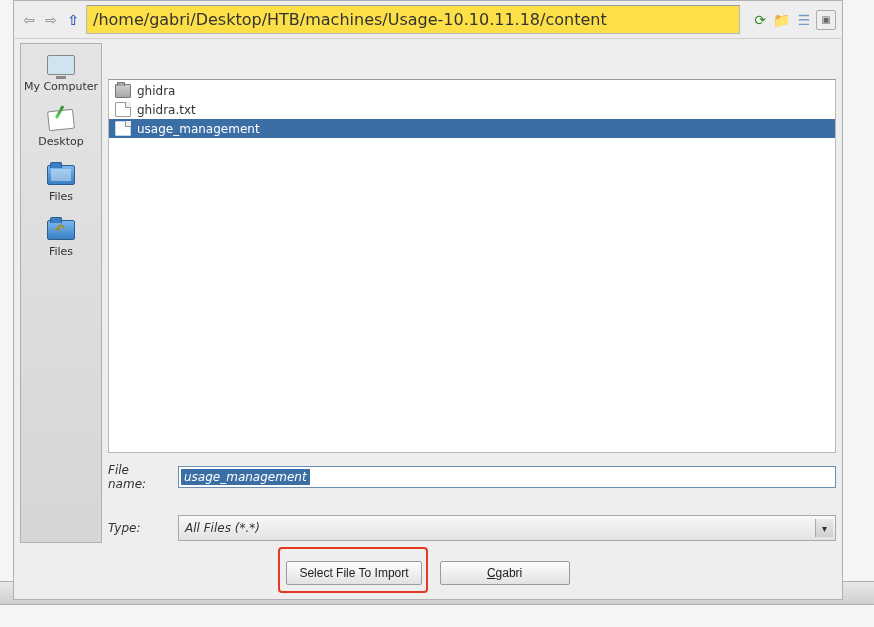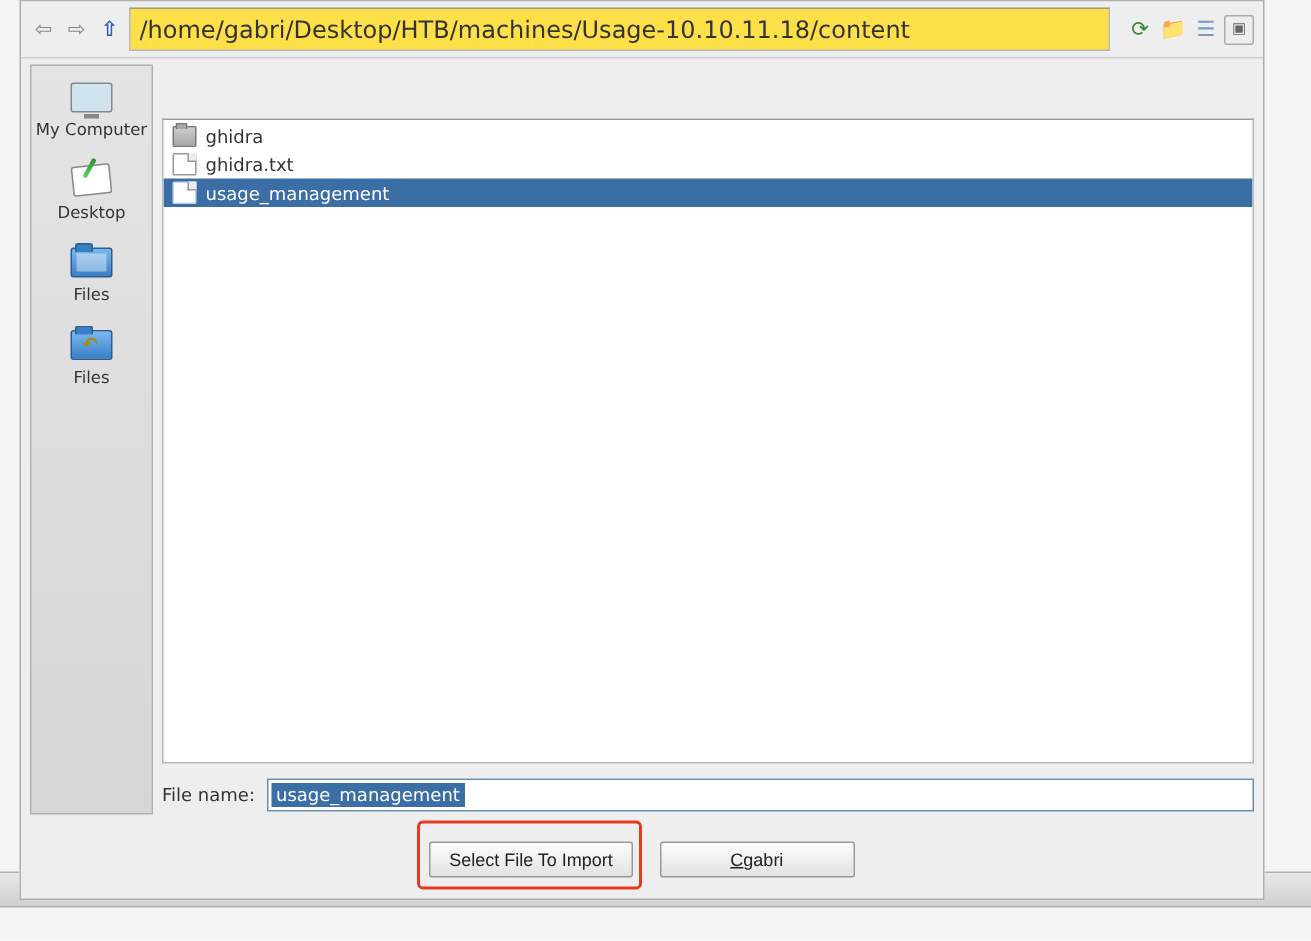--- a/index.html
+++ b/index.html
@@ -149,21 +149,21 @@
 .f-icon.folder {
   background: linear-gradient(#cfcfcf,#a7a7a7); border:1px solid #777; border-radius:1px;
 }
 .f-icon.folder::before { content:""; position:absolute; top:-3px; left:1px; width:6px; height:3px; background:#a7a7a7; border:1px solid #777; border-bottom:none; border-radius:1px 1px 0 0;}
 .f-icon.file {
   height: 15px; background:#fff; border:1px solid #999; border-radius:1px;
 }
 .f-icon.file::before { content:""; position:absolute; top:-1px; right:-1px; width:5px; height:5px; background:#eee; border-left:1px solid #999; border-bottom:1px solid #999;}
 .f-icon.file.sel { border-color:#bcd7f0;}
 
-.form-rows { padding: 10px 0 2px 0; display:flex; flex-direction:column; gap:24px;}
+.form-rows { padding: 10px 0 2px 0; display:flex; flex-direction:column; gap:24px;font-style:italic;}
 .frow { display:flex; align-items:center; gap:8px;}
 .frow label { width: 62px; text-align:left; font-size:12px; color:#333;}
 .combo {
   flex:1; display:flex; align-items:center; border:1px solid #a8a8a8; background: linear-gradient(#f8f8f8,#e2e2e2);
   padding:3px 2px 3px 6px; font-size:12px; color:#333; position:relative;
 }
 .combo-arrow {
   width:18px; height:18px; margin-left:auto; border-left:1px solid #a8a8a8; display:flex; align-items:center; justify-content:center; font-size:10px; color:#333;
   background: linear-gradient(#eaeaea,#cfcfcf);
 }
@@ -254,20 +254,27 @@
           <div class="f-icon file sel"></div>
           <span>usage_management</span>
         </div>
       </div>
 
       <div class="form-rows">
         <div class="frow">
           <label>File name:</label>
           <div style="flex: 1 1 0%; border: 1px solid rgb(106, 143, 179); background: rgb(255, 255, 255); padding: 2px;"><span style="background: rgb(59, 110, 165); color: rgb(255, 255, 255); padding: 1px 3px; font-size: 12px; display: inline-block;">usage_management</span></div>
         </div>
+        <div class="frow">
+          <label>Type:</label>
+          <div class="combo">
+            <span>All Files (*.*)</span>
+            <div class="combo-arrow">▾</div>
+          </div>
+        </div>
       </div>
 
     </div>
   </div>
 
   <div class="button-bar">
     <div style="position:relative;">
       <button class="btn">Select File To Import</button>
       <div class="highlight-box" style="left:-8px; top:-14px; width:150px; height:46px;"></div>
     </div>

